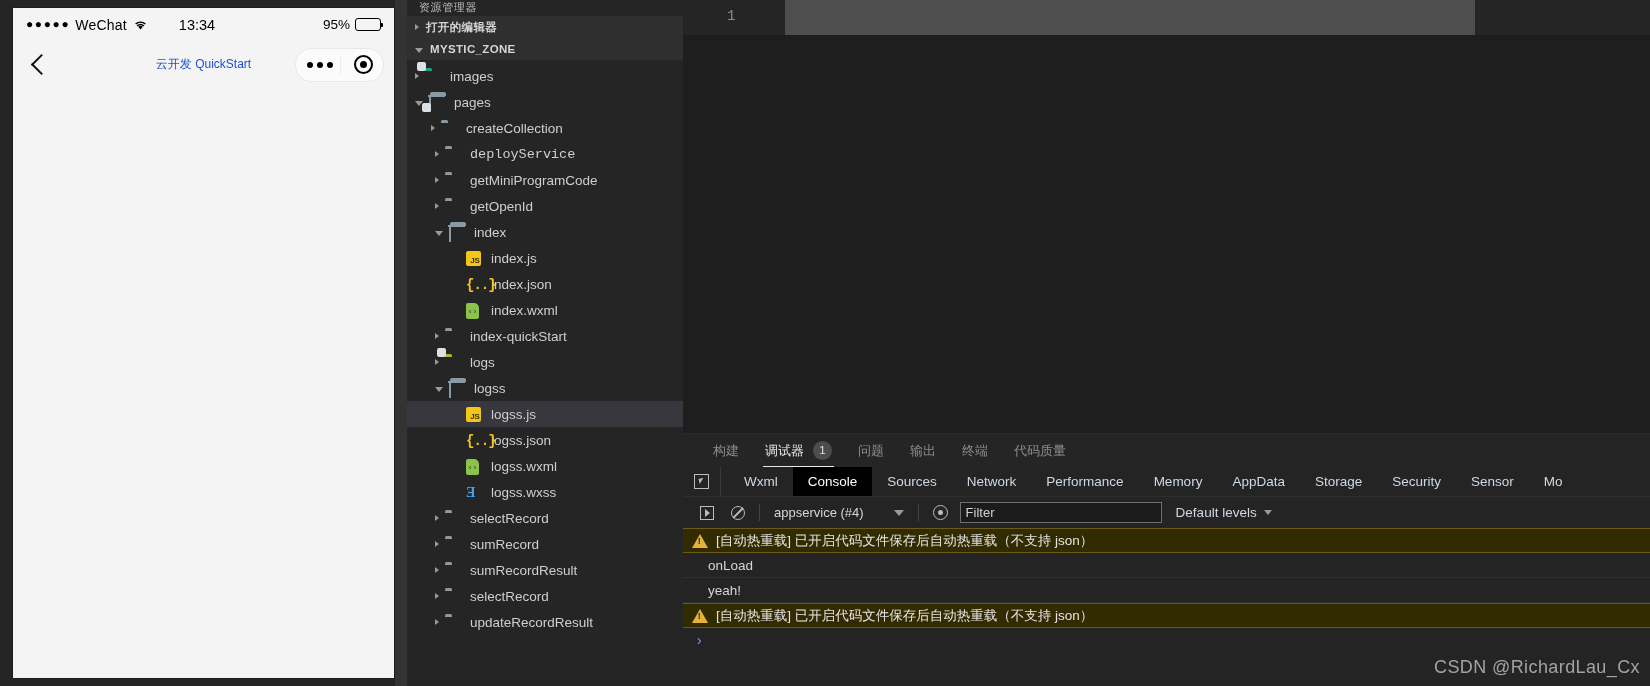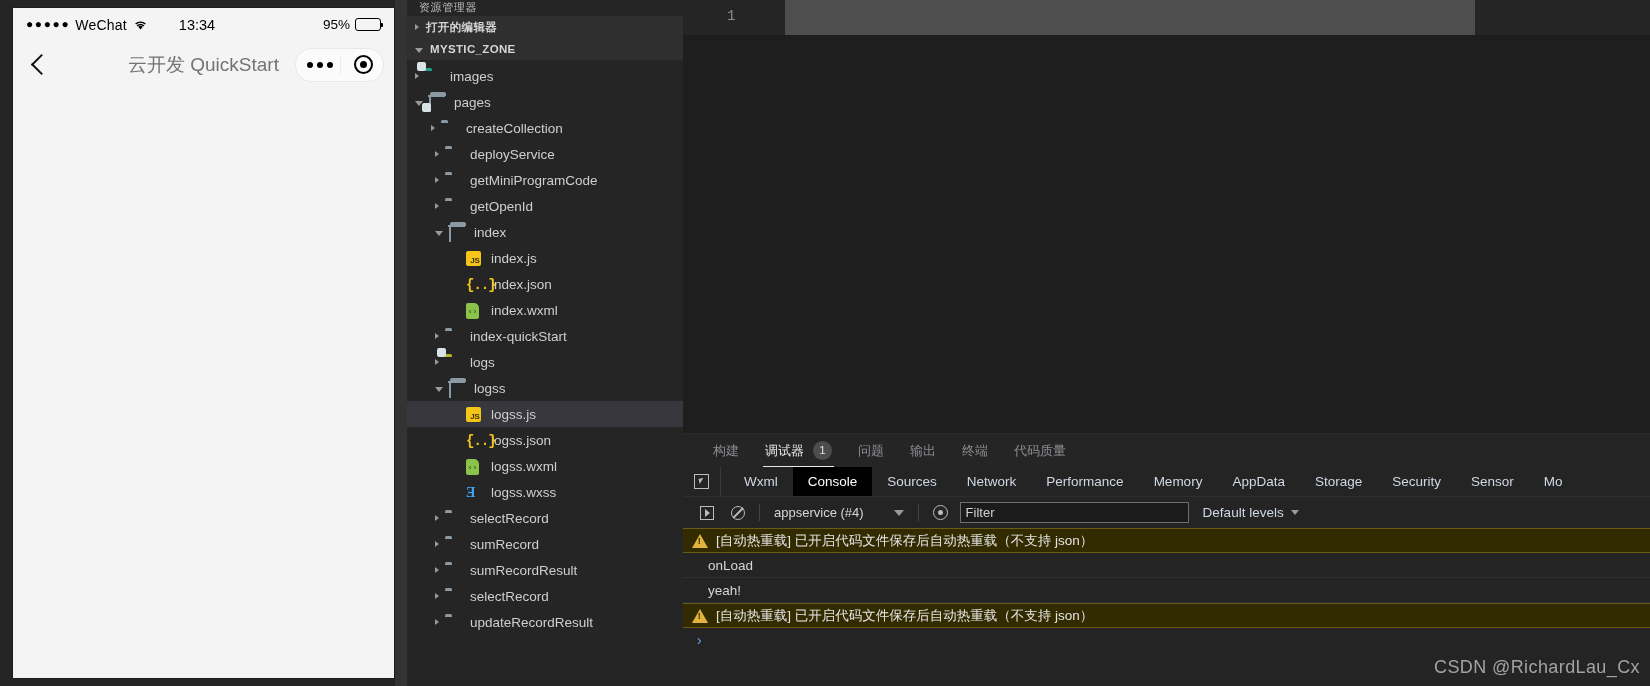--- a/index.html
+++ b/index.html
@@ -118,22 +118,22 @@
     border-left: 2.2px solid #111;
     border-bottom: 2.2px solid #111;
     transform: rotate(45deg);
     margin-left: 3px;
     cursor: pointer;
   }
   .nav-title {
     position: absolute;
     left: 0; right: 0;
     text-align: center;
-    font-size: 19px;
-    color: #737373;
+    font-size: 12px;
+    color: #1d4ed8;
     pointer-events: none;
   }
   .capsule {
     margin-left: auto;
     width: 87px;
     height: 32px;
     border-radius: 16px;
     background: #fbfbfb;
     border: 1px solid #e8e8e8;
     display: flex;
@@ -561,21 +561,21 @@
     justify-content: center;
   }
   .eye-glyph i {
     width: 5px; height: 5px;
     border-radius: 50%;
     background: #b9bcc0;
     display: block;
   }
   .filter-input {
     flex: 0 0 auto;
-    width: 229px;
+    width: 202px;
     height: 21px;
     background: #1b1b1b;
     border: 1px solid #6e6e6e;
     color: #d0d0d0;
     font-size: 13px;
     padding: 0 5px;
     margin-left: 4px;
     box-sizing: border-box;
     outline: none;
     font-family: "Liberation Sans", sans-serif;
@@ -733,21 +733,21 @@
         <div class="row" style="padding-left: 8px;">
           <span class="tri open"></span>
           <span class="ico"><span class="folder open folder-pages"><span class="badge-dot"></span></span></span>
           <span>pages</span>
         </div>
         <div class="row" style="padding-left: 24px; align-items: center;">
           <span class="tri"></span>
           <span class="ico"><span class="folder"></span></span>
           <span>createCollection</span>
         </div>
-        <div class="row" style="padding-left: 28px;">
+        <div class="row" style="padding-left: 28px; font-family: Liberation Mono, monospace;">
           <span class="tri"></span>
           <span class="ico"><span class="folder"></span></span>
           <span>deployService</span>
         </div>
         <div class="row" style="padding-left: 28px;">
           <span class="tri"></span>
           <span class="ico"><span class="folder"></span></span>
           <span>getMiniProgramCode</span>
         </div>
         <div class="row" style="padding-left: 28px;">

